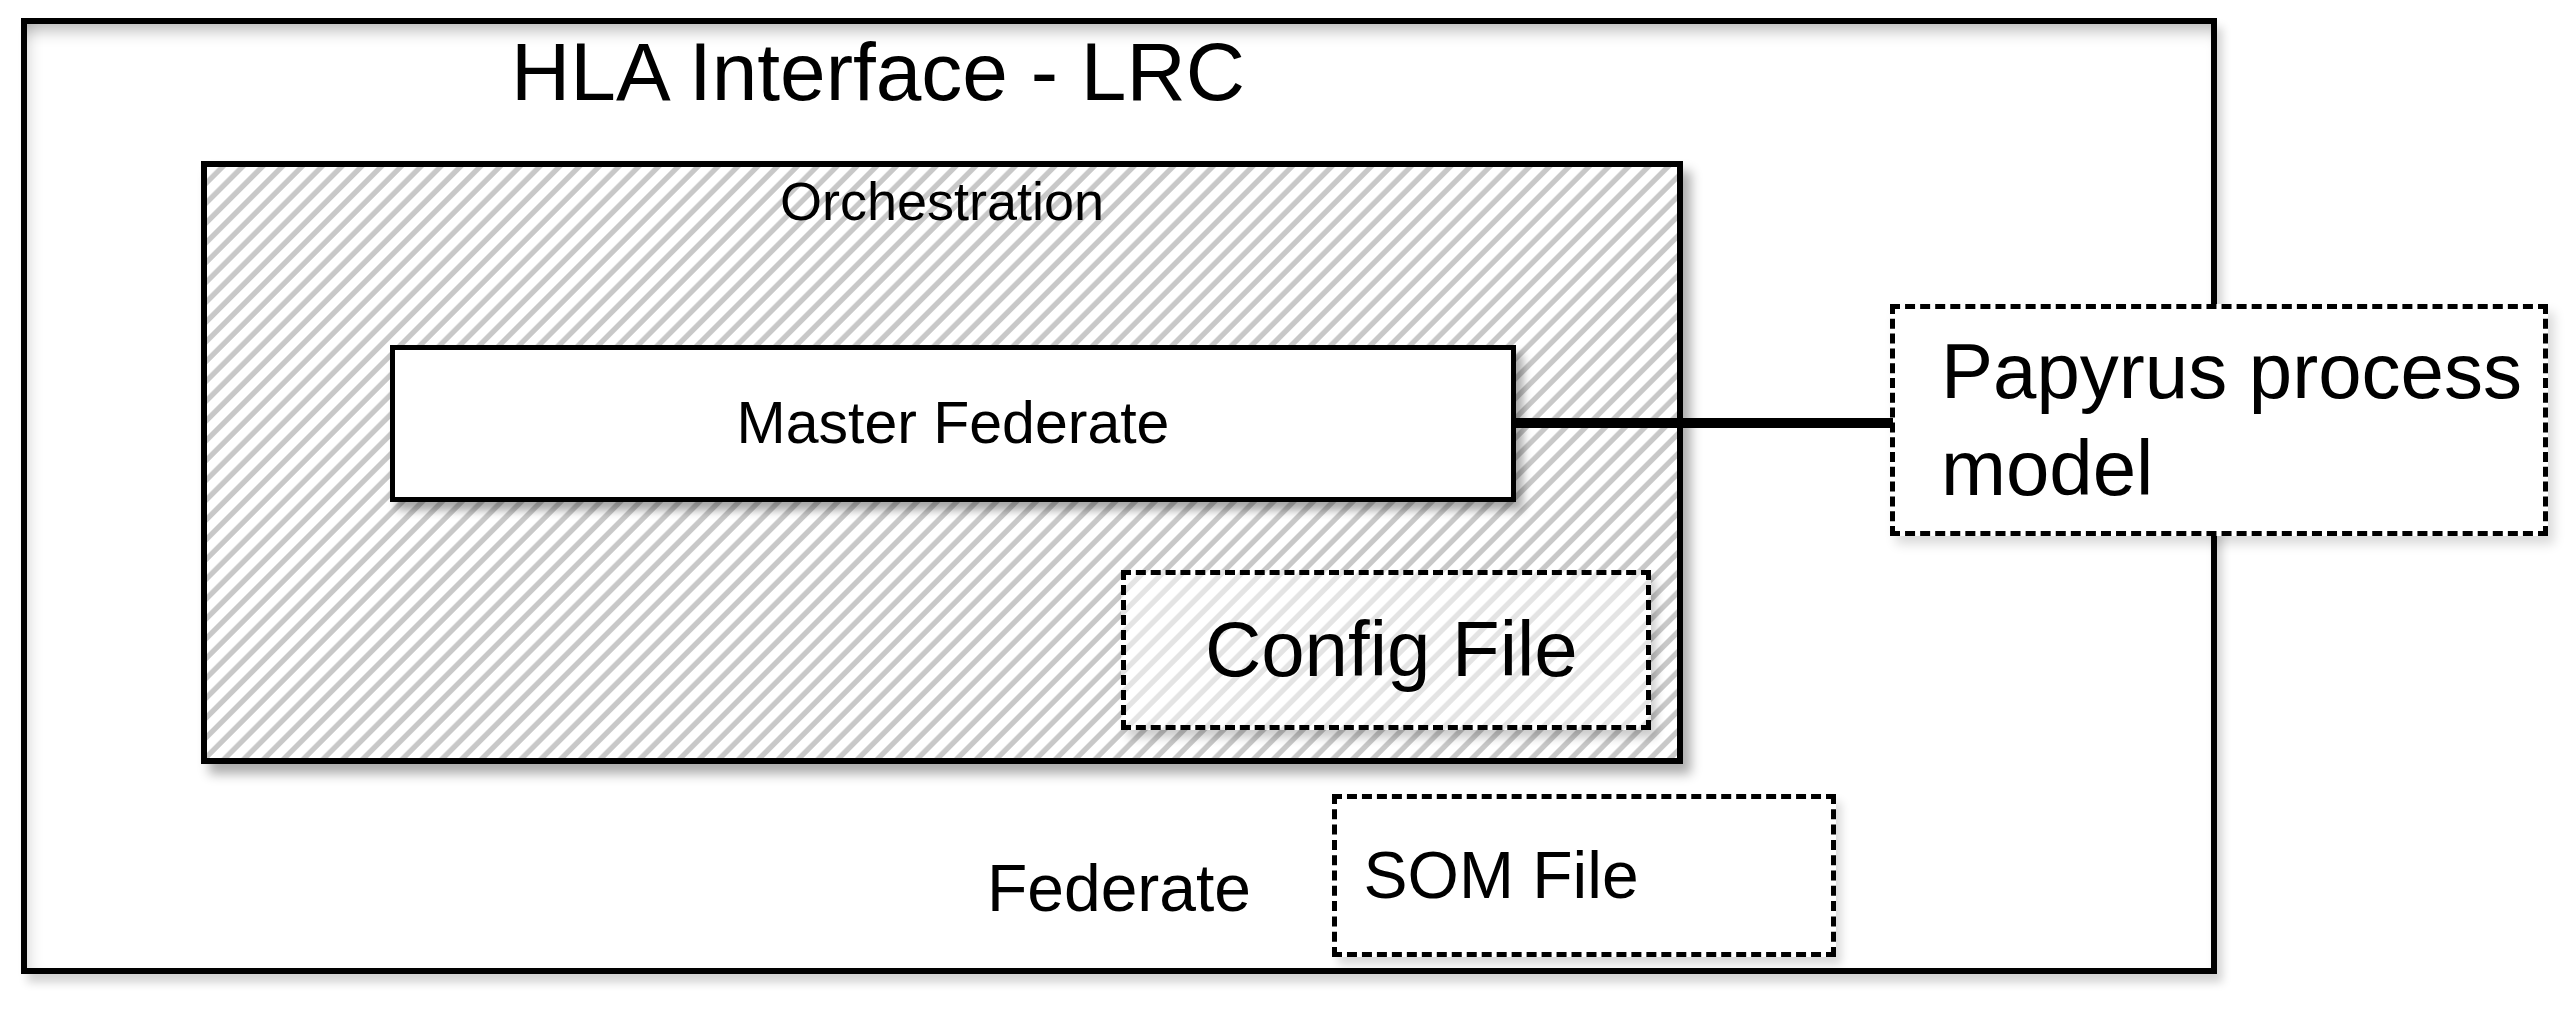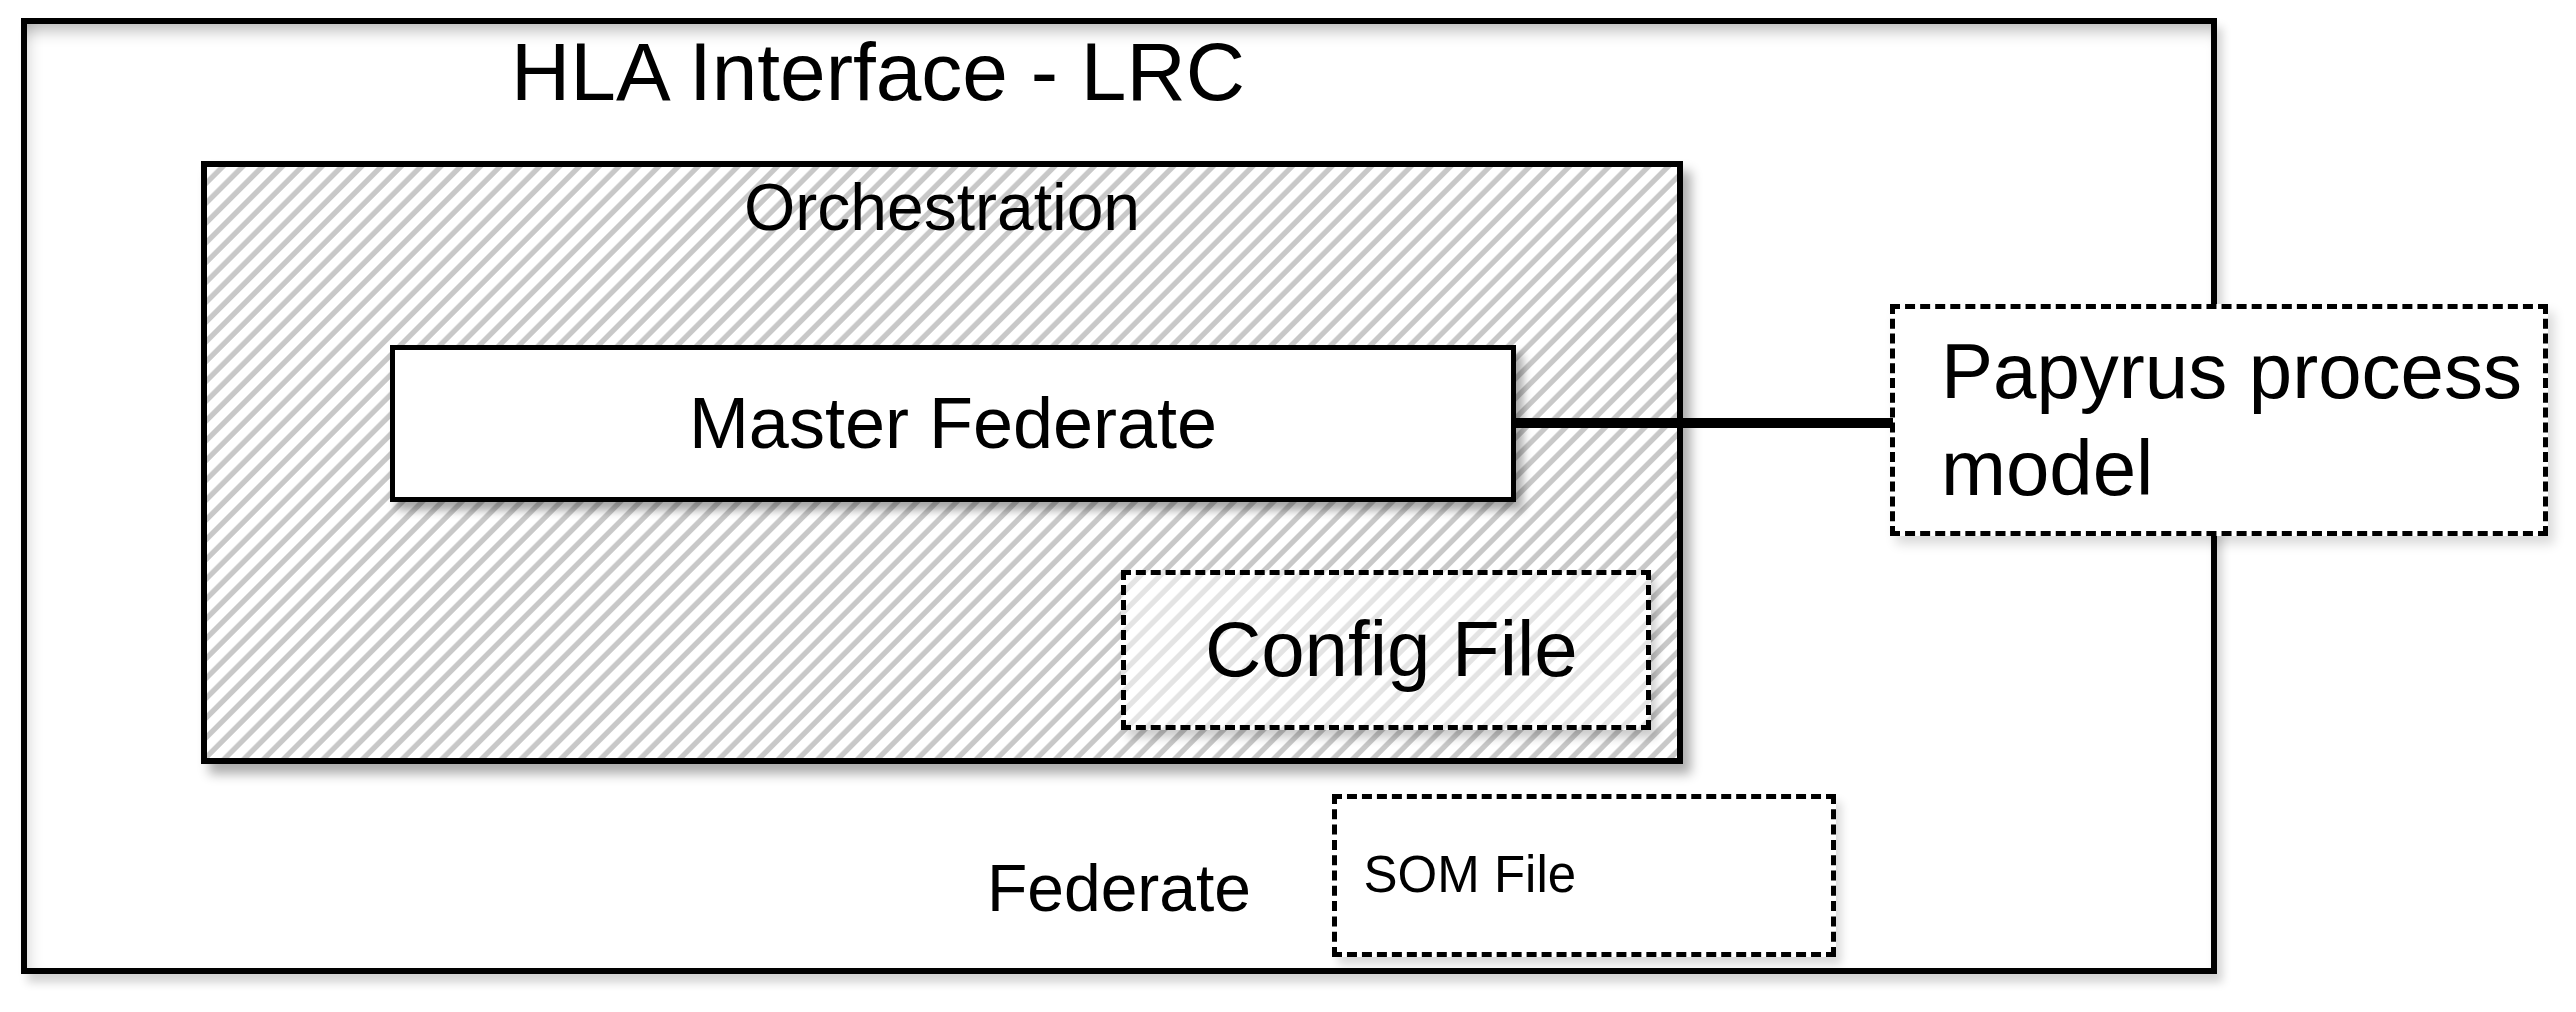--- a/index.html
+++ b/index.html
@@ -49,35 +49,35 @@
       #ffffff 0px, #ffffff 7.5px,
       #c8c8c8 8.9px, #c8c8c8 13px,
       #ffffff 14px);
     box-shadow: 8px 9.8px 10.6px rgba(0,0,0,0.32);
   }
   .orch-label {
     position: absolute;
     left: 0; top: 3.5px;
     width: 100%;
     text-align: center;
-    font-size: 66px;
+    font-size: 54px;
     line-height: 1.15;
     white-space: nowrap;
   }
   
   .master-box {
     left: 183px; top: 178px;
     width: 1126px; height: 157px;
     border: 5.3px solid #000;
     background: #ffffff;
     box-shadow: 7px 8.9px 8.9px rgba(0,0,0,0.35);
     display: flex;
     align-items: center;
     justify-content: center;
-    font-size: 72px;
+    font-size: 59px;
     line-height: 1.1;
     white-space: nowrap;
   }
   
   .config-box {
     left: 914px; top: 403px;
     width: 530px; height: 160px;
     border: 5.3px dashed #000;
     background: rgba(255,255,255,0.5);
     box-shadow: 6.2px 8px 8.9px rgba(0,0,0,0.2);
@@ -93,21 +93,21 @@
   .som-box {
     left: 1305px; top: 770px;
     width: 504px; height: 163px;
     border: 5.3px dashed #000;
     background: #ffffff;
     box-shadow: 6.2px 8px 8.9px rgba(0,0,0,0.15);
     display: flex;
     align-items: center;
     justify-content: flex-start;
     padding-left: 26.6px;
-    font-size: 51px;
+    font-size: 66px;
     line-height: 1.1;
     white-space: nowrap;
   }
   .federate-label {
     position: absolute;
     left: 0; top: 827px;
     width: 100%;
     text-align: center;
     font-size: 66px;
     line-height: 1.15;

